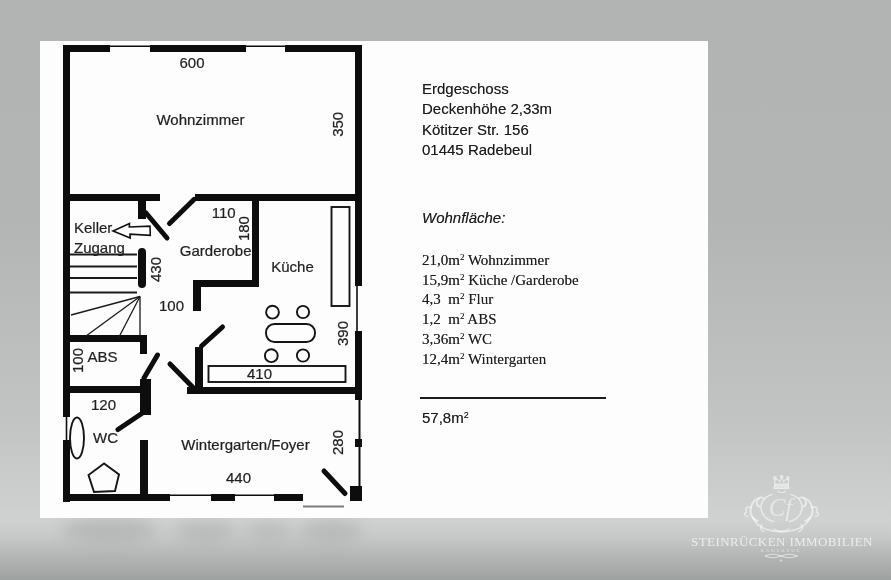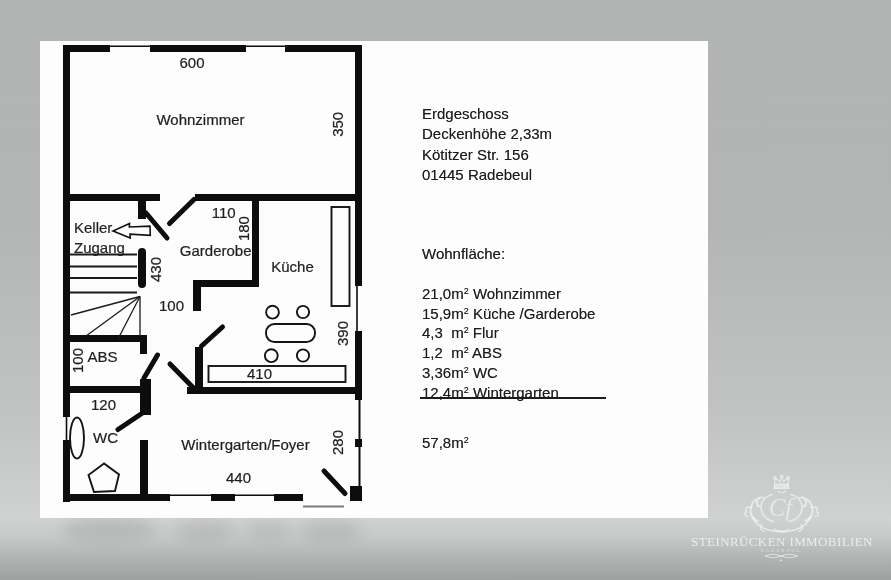--- a/index.html
+++ b/index.html
@@ -3,39 +3,39 @@
 <meta charset="utf-8">
 <style>
   html,body{margin:0;padding:0;}
   body{width:891px;height:580px;overflow:hidden;position:relative;
     font-family:"Liberation Sans",sans-serif;
     background:linear-gradient(to bottom,
       #b2b4b4 0px, #b3b5b5 220px, #c2c4c3 420px, #cdcfce 500px,
       #d0d2d1 520px, #c6c8c7 538px, #b0b2b1 560px, #9da19f 580px);}
   .page{position:absolute;left:40px;top:41px;width:668px;height:477px;background:#fdfdfd;}
   .smudge{position:absolute;border-radius:50%;filter:blur(7px);}
-  .rt{position:absolute;left:422px;color:#1c1c1c;font-size:15px;white-space:pre;text-shadow:0 0 0.5px rgba(20,20,20,0.55);margin-top:25px;}
+  .rt{position:absolute;left:422px;color:#1c1c1c;font-size:15px;white-space:pre;text-shadow:0 0 0.5px rgba(20,20,20,0.55);}
   sup{font-size:9px;vertical-align:baseline;position:relative;top:-5px;line-height:0;}
 </style>
 </head>
 <body>
 
 <div class="smudge" style="left:62px;top:517px;width:95px;height:26px;background:rgba(152,154,153,.38);"></div>
 <div class="smudge" style="left:175px;top:520px;width:60px;height:22px;background:rgba(154,156,155,.34);"></div>
 <div class="smudge" style="left:246px;top:521px;width:45px;height:20px;background:rgba(154,156,155,.3);"></div>
 <div class="smudge" style="left:300px;top:519px;width:62px;height:24px;background:rgba(152,154,153,.34);"></div>
 
 <div class="page"></div>
 
 <div class="rt" style="top:78.5px;line-height:20.5px;">Erdgeschoss
 Deckenhöhe 2,33m
 Kötitzer Str. 156
 01445 Radebeul</div>
-<div class="rt" style="top:220px;">Wohnfläche:</div>
-<div class="rt" style="top:259px;line-height:19.7px;">21,0m<sup>2</sup> Wohnzimmer
+<div class="rt" style="top:209px;font-style:italic;">Wohnfläche:</div>
+<div class="rt" style="top:251px;line-height:19.7px;font-family:Liberation Serif, serif;">21,0m<sup>2</sup> Wohnzimmer
 15,9m<sup>2</sup> Küche /Garderobe
 4,3  m<sup>2</sup> Flur
 1,2  m<sup>2</sup> ABS
 3,36m<sup>2</sup> WC
 12,4m<sup>2</sup> Wintergarten</div>
 <div style="position:absolute;left:420px;top:397px;width:186px;height:2px;background:#1c1c1c;"></div>
 <div class="rt" style="top:409px;">57,8m<sup>2</sup></div>
 
 <svg width="891" height="580" viewBox="0 0 891 580" style="position:absolute;left:0;top:0;filter:blur(0.28px);" fill="none" stroke="none">
   <g fill="#0d0d0d">

